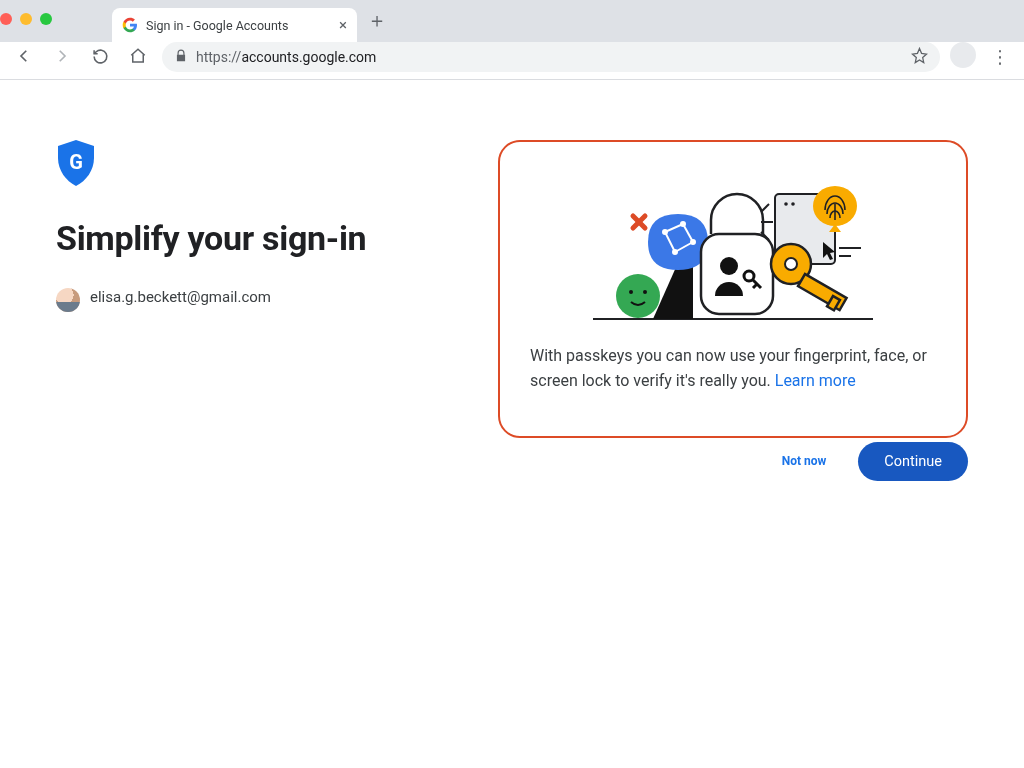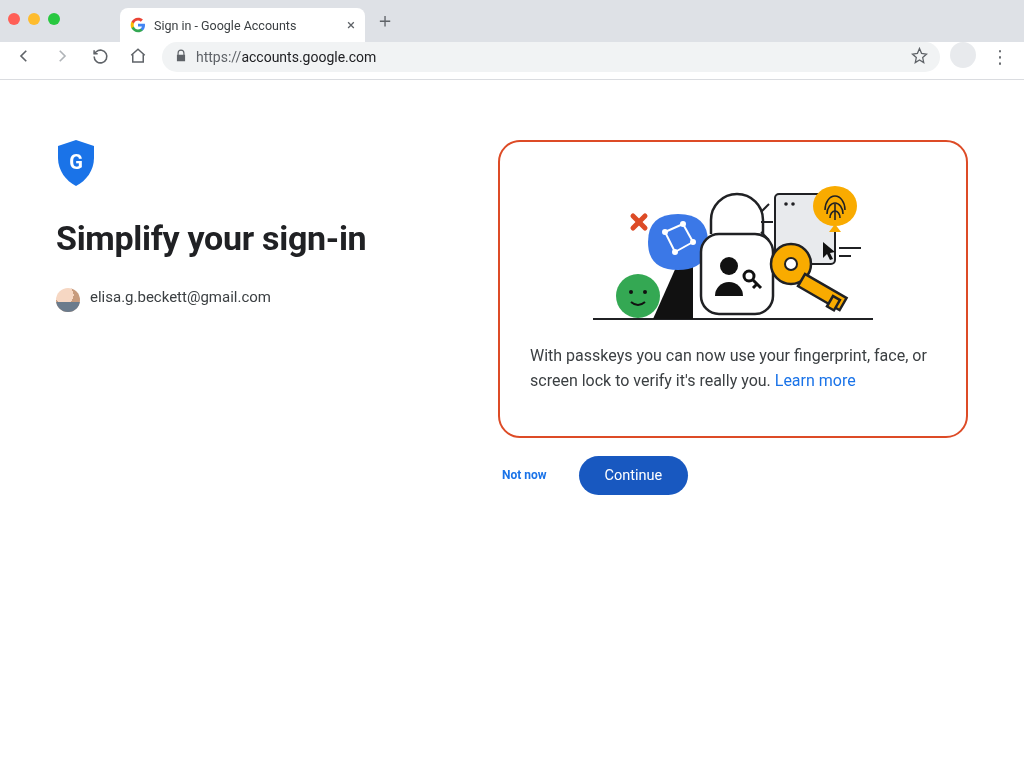--- a/index.html
+++ b/index.html
@@ -10,21 +10,21 @@
     --grey-border:#dadce0;
     --grey-bg:#e8eaed;
     --omnibox:#f1f3f4;
     --link:#1a73e8;
     --btn-primary:#1a58c0;
   }
   *{box-sizing:border-box;font-family:Roboto,Arial,Helvetica,sans-serif}
   html,body{margin:0;padding:0;width:1024px;height:768px;background:#fff;color:var(--text);overflow:hidden}
 
   
-  .chrome{height:42px;background:#dee1e6;display:flex;align-items:flex-end;padding-left:8px}
+  .chrome{height:42px;background:#dee1e6;display:flex;align-items:flex-end;padding-left:0}
   .traffic{display:flex;gap:8px;align-self:center;margin-right:60px;padding-bottom:4px}
   .dot{width:12px;height:12px;border-radius:50%}
   .dot.r{background:#ff5f57}.dot.y{background:#febc2e}.dot.g{background:#28c840}
   .tab{display:flex;align-items:center;height:34px;width:245px;background:#fff;border-radius:8px 8px 0 0;padding:0 10px;font-size:12.5px;color:#3c4043;gap:8px}
   .tab .x{margin-left:auto;font-size:15px;color:#5f6368;line-height:1}
   .newtab{width:28px;height:28px;display:flex;align-items:center;justify-content:center;color:#5f6368;font-size:20px;margin-left:6px;align-self:center;padding-bottom:2px}
   .favicon svg{display:block}
 
   .toolbar{height:38px;background:#fff;border-bottom:1px solid var(--grey-border);display:flex;align-items:flex-start;padding:0 10px;gap:10px}
   .tb-btn{width:28px;height:28px;display:flex;align-items:center;justify-content:center;color:#5f6368;border-radius:50%}
@@ -38,21 +38,21 @@
 
   
   .page{padding:60px 56px 0 56px; display:flex; gap:40px; align-items:flex-start; position:relative; height:calc(768px - 80px)}
   .left{flex:0 0 380px}
   .shield{margin-bottom:28px}
   .headline{font-size:34px;font-weight:700;letter-spacing:-.3px;margin:0 0 30px 0;color:#202124}
   .account{display:flex;gap:10px;font-size:15px;color:#3c4043}
   .account .avatar{width:24px;height:24px;border-radius:50%;background:radial-gradient(circle at 35% 30%,#f6d7c3 0 40%,#c79b7d 0);position:relative;overflow:hidden}
   .account .avatar:after{content:"";position:absolute;inset:auto 0 0 0;height:10px;background:#6b7b8c}
 
-  .right{flex:0 0 470px;display:flex;flex-direction:column;align-items:flex-start;gap:18px;margin-left:auto}
+  .right{flex:0 0 470px;display:flex;flex-direction:column;align-items:flex-end;gap:4px;margin-left:auto}
   .card{width:470px;border:2.5px solid var(--accent-orange);border-radius:22px;padding:22px 30px 26px 30px}
   .illus{height:160px;display:flex;align-items:flex-end;justify-content:center;margin-bottom:20px}
   .card-text{font-size:16px;line-height:1.55;color:#3c4043}
   .card-text a{color:var(--link);text-decoration:none}
 
   .actions{display:flex;align-items:center;gap:28px}
   .btn-text{color:var(--blue);font-size:12px;font-weight:700;background:none;border:none;padding:8px 4px;cursor:pointer}
   .btn-primary{background:var(--blue-dark);color:#fff;border:none;border-radius:22px;padding:11px 26px;font-size:14.5px;font-weight:400;cursor:pointer}
 
 </style>

